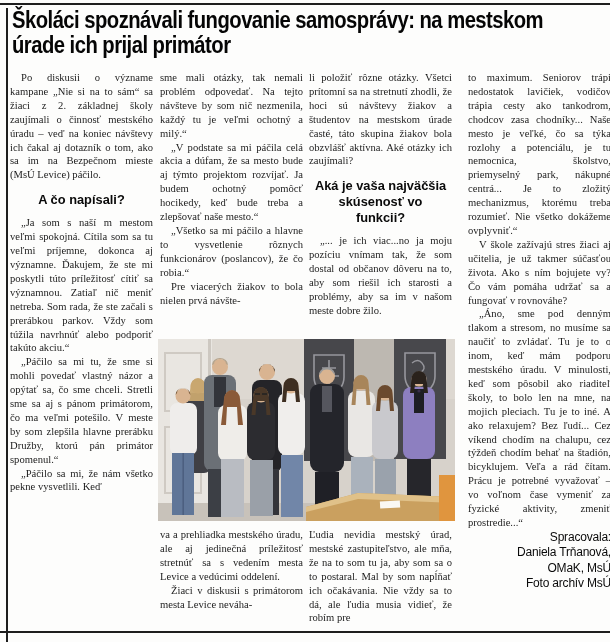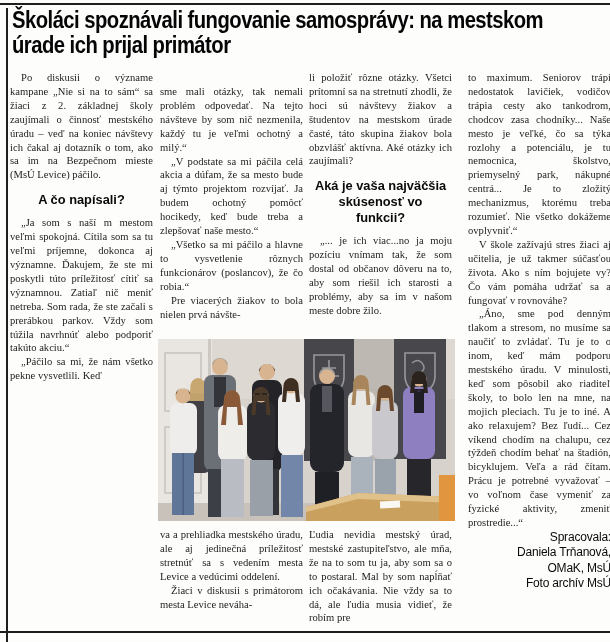--- a/index.html
+++ b/index.html
@@ -42,21 +42,21 @@
     color:#0a0a0a;
   }
   .col p.byline{
     font-family:"Liberation Sans", sans-serif;
     font-weight:400;font-size:12px;line-height:15.5px;
     text-align:right;text-indent:0;letter-spacing:-0.2px;
     color:#0a0a0a;
   }
 
   #col1{left:10px;top:71px;height:560px;}
-  #col2-top{left:160px;top:85px;height:267px;font-family:Liberation Serif, serif;}
+  #col2-top{left:160px;top:71px;height:267px;font-family:Liberation Serif, serif;}
   #col3-top{left:309px;top:71px;height:267px;}
   #col4{left:468px;top:71px;height:560px;}
   #col2-bottom{left:160px;top:528px;height:104px;}
   #col3-bottom{left:309px;top:528px;height:104px;}
 
   .photo{
     position:absolute;left:158px;top:339px;width:297px;height:182px;
     display:block;
   }
 </style>
@@ -67,20 +67,21 @@
   <div class="rule rule-top"></div>
   <div class="rule rule-left"></div>
   <div class="rule rule-bottom"></div>
 
   <h1 class="headline">Školáci spoznávali fungovanie samosprávy: na mestskom úrade ich prijal primátor</h1>
 
   <div class="col" id="col1">
       <p class="body">Po diskusii o význame kampane „Nie si na to sám“ sa žiaci z 2. základnej školy zaujímali o činnosť mestského úradu – veď na koniec návštevy ich čakal aj dotazník o tom, ako sa im na Bezpečnom mieste (MsÚ Levice) páčilo.</p>
       <h3 class="subhead">A čo napísali?</h3>
       <p class="body">„Ja som s naší m mestom veľmi spokojná. Cítila som sa tu veľmi príjemne, dokonca aj významne. Ďakujem, že ste mi poskytli túto príležitosť cítiť sa významnou. Zatiaľ nič meniť netreba. Som rada, že ste začali s prerábkou parkov. Vždy som túžila navrhnúť alebo podporiť takúto akciu.“</p>
+      <p class="body">„Páčilo sa mi tu, že sme si mohli povedať vlastný názor a opýtať sa, čo sme chceli. Stretli sme sa aj s pánom primátorom, čo ma veľmi potešilo. V meste by som zlepšila hlavne prerábku Družby, ktorú pán primátor spomenul.“</p>
       <p class="body">„Páčilo sa mi, že nám všetko pekne vysvetlili. Keď</p>
     </div>
   <div class="col" id="col2-top">
       <p class="cont">sme mali otázky, tak nemali problém odpovedať. Na tejto návšteve by som nič nezmenila, každý tu je veľmi ochotný a milý.“</p>
       <p class="body">„V podstate sa mi páčila celá akcia a dúfam, že sa mesto bude aj týmto projektom rozvíjať. Ja budem ochotný pomôcť hocikedy, keď bude treba a zlepšovať naše mesto.“</p>
       <p class="body">„Všetko sa mi páčilo a hlavne to vysvetlenie rôznych funkcionárov (poslancov), že čo robia.“</p>
       <p class="body">Pre viacerých žiakov to bola nielen prvá návšte-</p>
     </div>
   <div class="col" id="col3-top">
       <p class="cont">li položiť rôzne otázky. Všetci prítomní sa na stretnutí zhodli, že hoci sú návštevy žiakov a študentov na mestskom úrade časté, táto skupina žiakov bola obzvlášť aktívna. Aké otázky ich zaujímali?</p>

